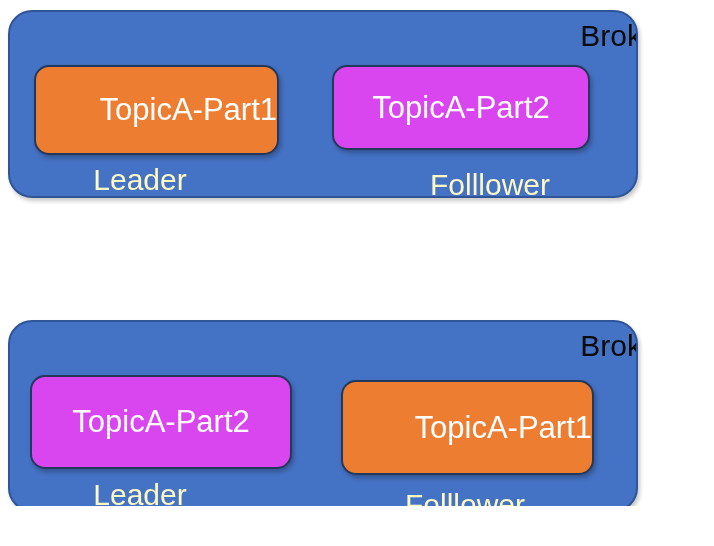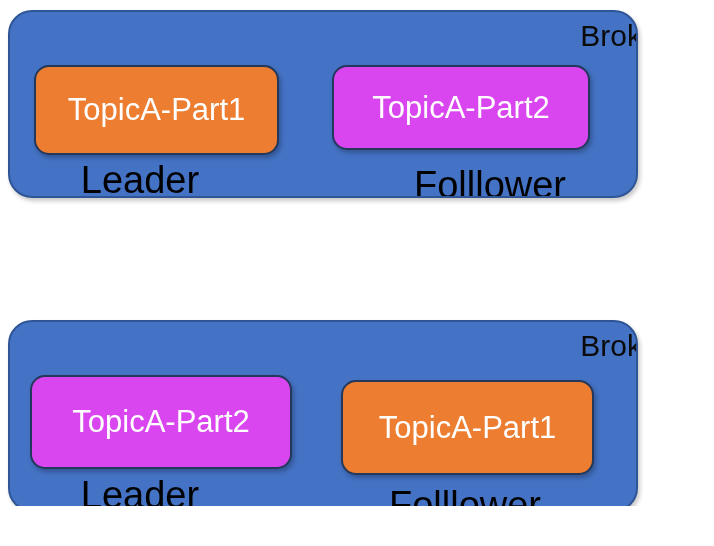--- a/index.html
+++ b/index.html
@@ -18,28 +18,28 @@
   .broker-title {
     position:absolute; top:8px; right:-6px;
     font-size:30px; line-height:32px; color:#0b0b0b; white-space:nowrap;
   }
   .partition {
     position:absolute; display:flex; align-items:center; justify-content:center;
     box-sizing:border-box; border:2px solid #24385B; border-radius:15px;
     color:#ffffff; font-size:31px; white-space:nowrap;
     box-shadow:2px 3px 4px rgba(0,0,0,0.25);
   }
-  .orange { background:#ED7D31; }
+  .orange { background:#ED7D31;justify-content:flex-end; }
   .green  { background:#d946ef; }
   #broker1 .part-left  { left:24px;  top:53px; width:245px; height:90px; }
   #broker1 .part-right { left:322px; top:53px; width:258px; height:85px; }
   #broker2 .part-left  { left:20px;  top:53px; width:262px; height:94px; }
   #broker2 .part-right { left:331px; top:58px; width:253px; height:95px; }
   .role {
-    position:absolute; font-size:38px; line-height:34px; color:#000000;
+    position:absolute; font-size:30px; line-height:34px; color:#fef9c3;
     text-align:center; white-space:nowrap;
   }
   #broker1 .role-left  { left:40px;  top:151px; width:180px; }
   #broker1 .role-right { left:380px; top:156px; width:200px; }
   #broker2 .role-left  { left:40px;  top:156px; width:180px; }
   #broker2 .role-right { left:375px; top:166px; width:160px; }
   .watermark {
     position:absolute; right:2px; top:514px;
     font-size:20px; color:#9e9e9e; letter-spacing:0.5px;
   }

